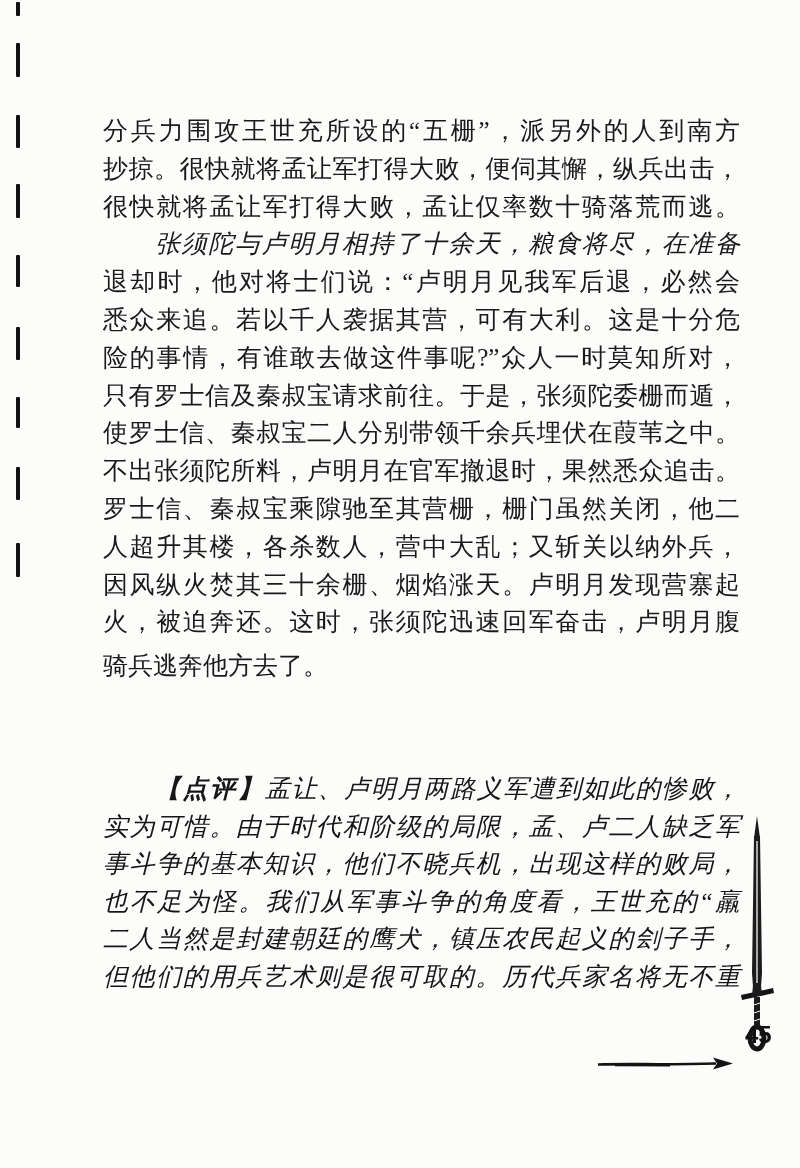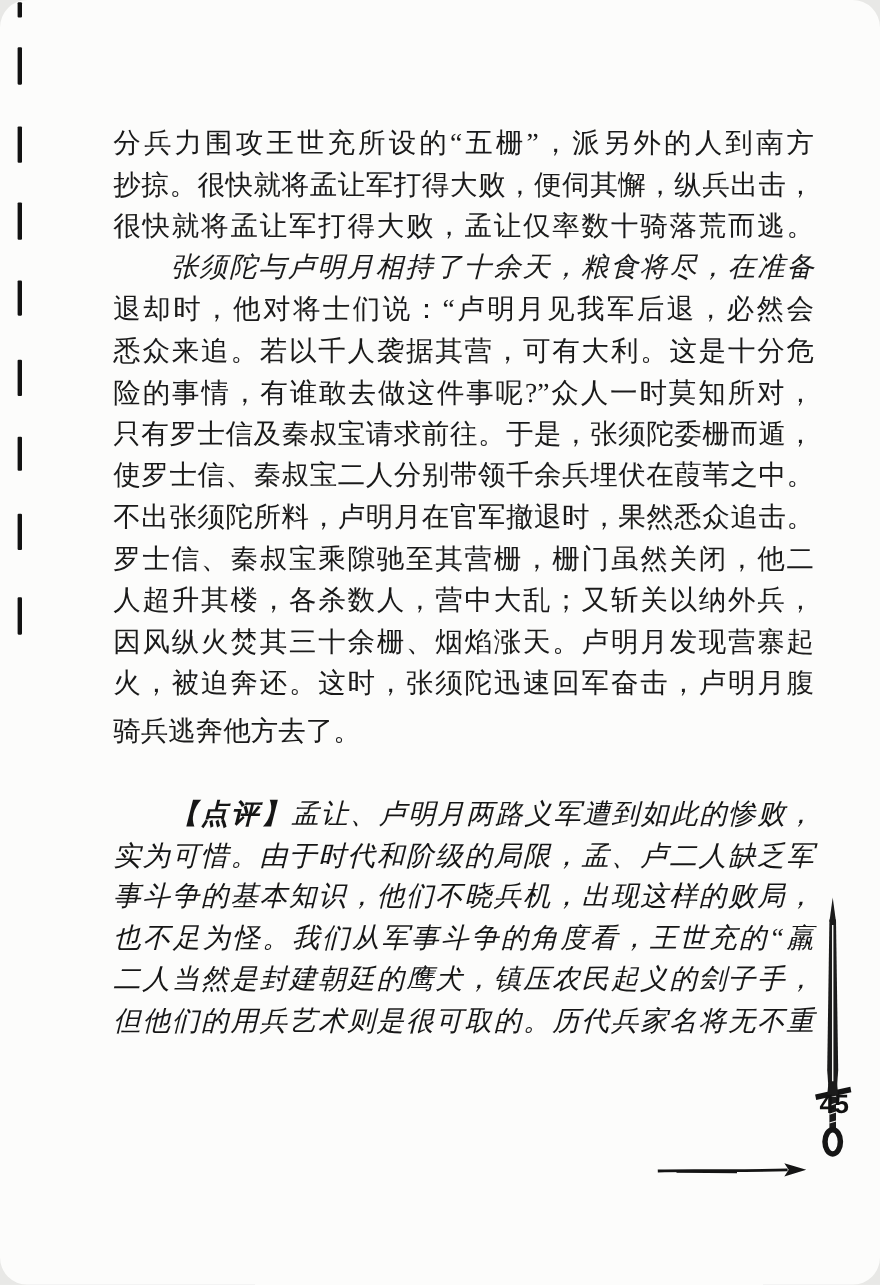--- a/index.html
+++ b/index.html
@@ -25,21 +25,21 @@
     left: 103px;
     width: 637px;
     color: #1a1a1a;
   }
   .main-text {
     top: 112px;
     font-size: 25px;
     line-height: 37.8px;
   }
   .commentary {
-    top: 722px;
+    top: 770px;
     font-size: 25px;
     line-height: 37.6px;
     font-style: italic;
     color: #161616;
   }
   .tline {
     text-align: justify;
     text-align-last: justify;
     word-break: keep-all;
     white-space: nowrap;
@@ -56,32 +56,32 @@
   
   .cont-arrow {
     position: absolute;
     left: 595px;
     top: 1055px;
   }
   
   .page-number {
     position: absolute;
     left: 745px;
-    top: 993px;
+    top: 1023px;
     font-family: "Liberation Sans", "DejaVu Sans", sans-serif;
     font-size: 24px;
     font-weight: 600;
     line-height: 1;
     color: #111;
   }
 </style>
 </head>
 <body>
 
-<div class="page" style="background: rgb(252, 252, 251); border-radius: 25px;">
+<div class="page" style="background: rgb(252, 252, 251);">
 
   <div>
       <div class="bmark" style="top: 2px; height: 14px;"></div>
       <div class="bmark" style="top: 43px; height: 34px;"></div>
       <div class="bmark" style="top: 115px; height: 33px;"></div>
       <div class="bmark" style="top: 184px; height: 34px;"></div>
       <div class="bmark" style="top: 255px; height: 32px;"></div>
       <div class="bmark" style="top: 327px; height: 33px;"></div>
       <div class="bmark" style="top: 397px; height: 31px;"></div>
       <div class="bmark" style="top: 467px; height: 33px;"></div>

